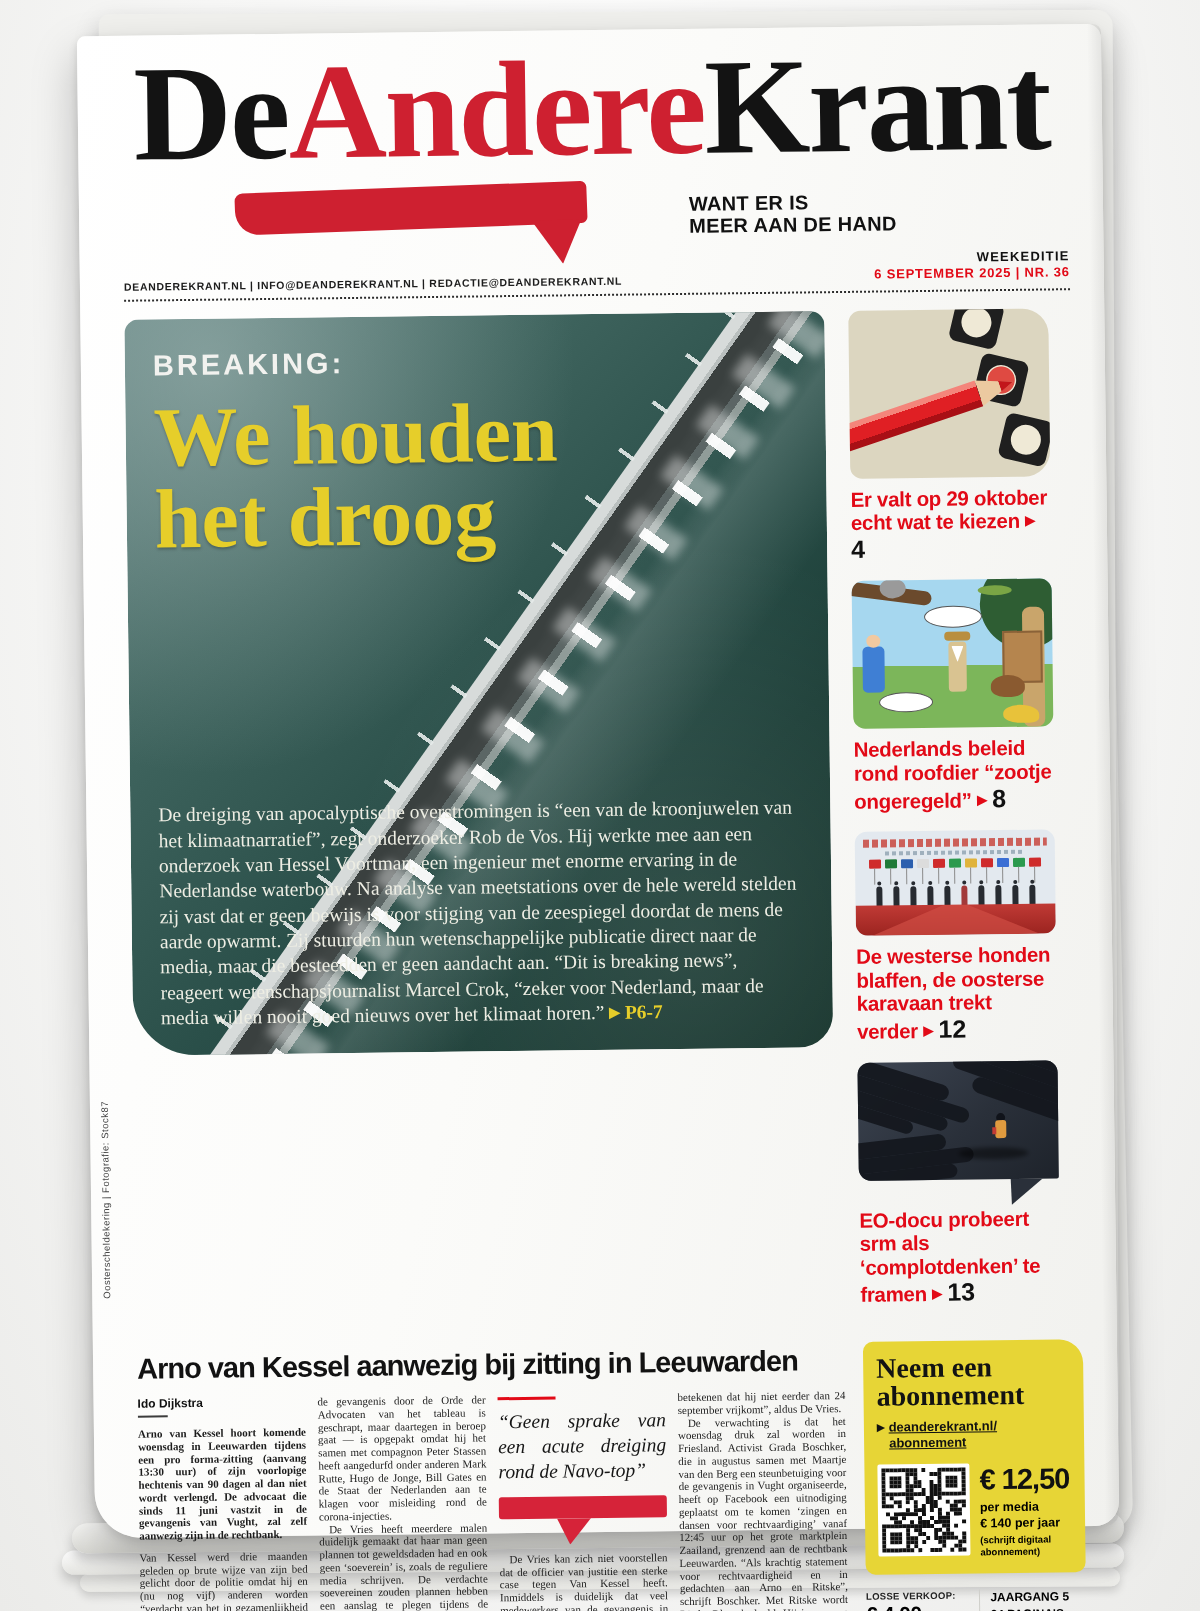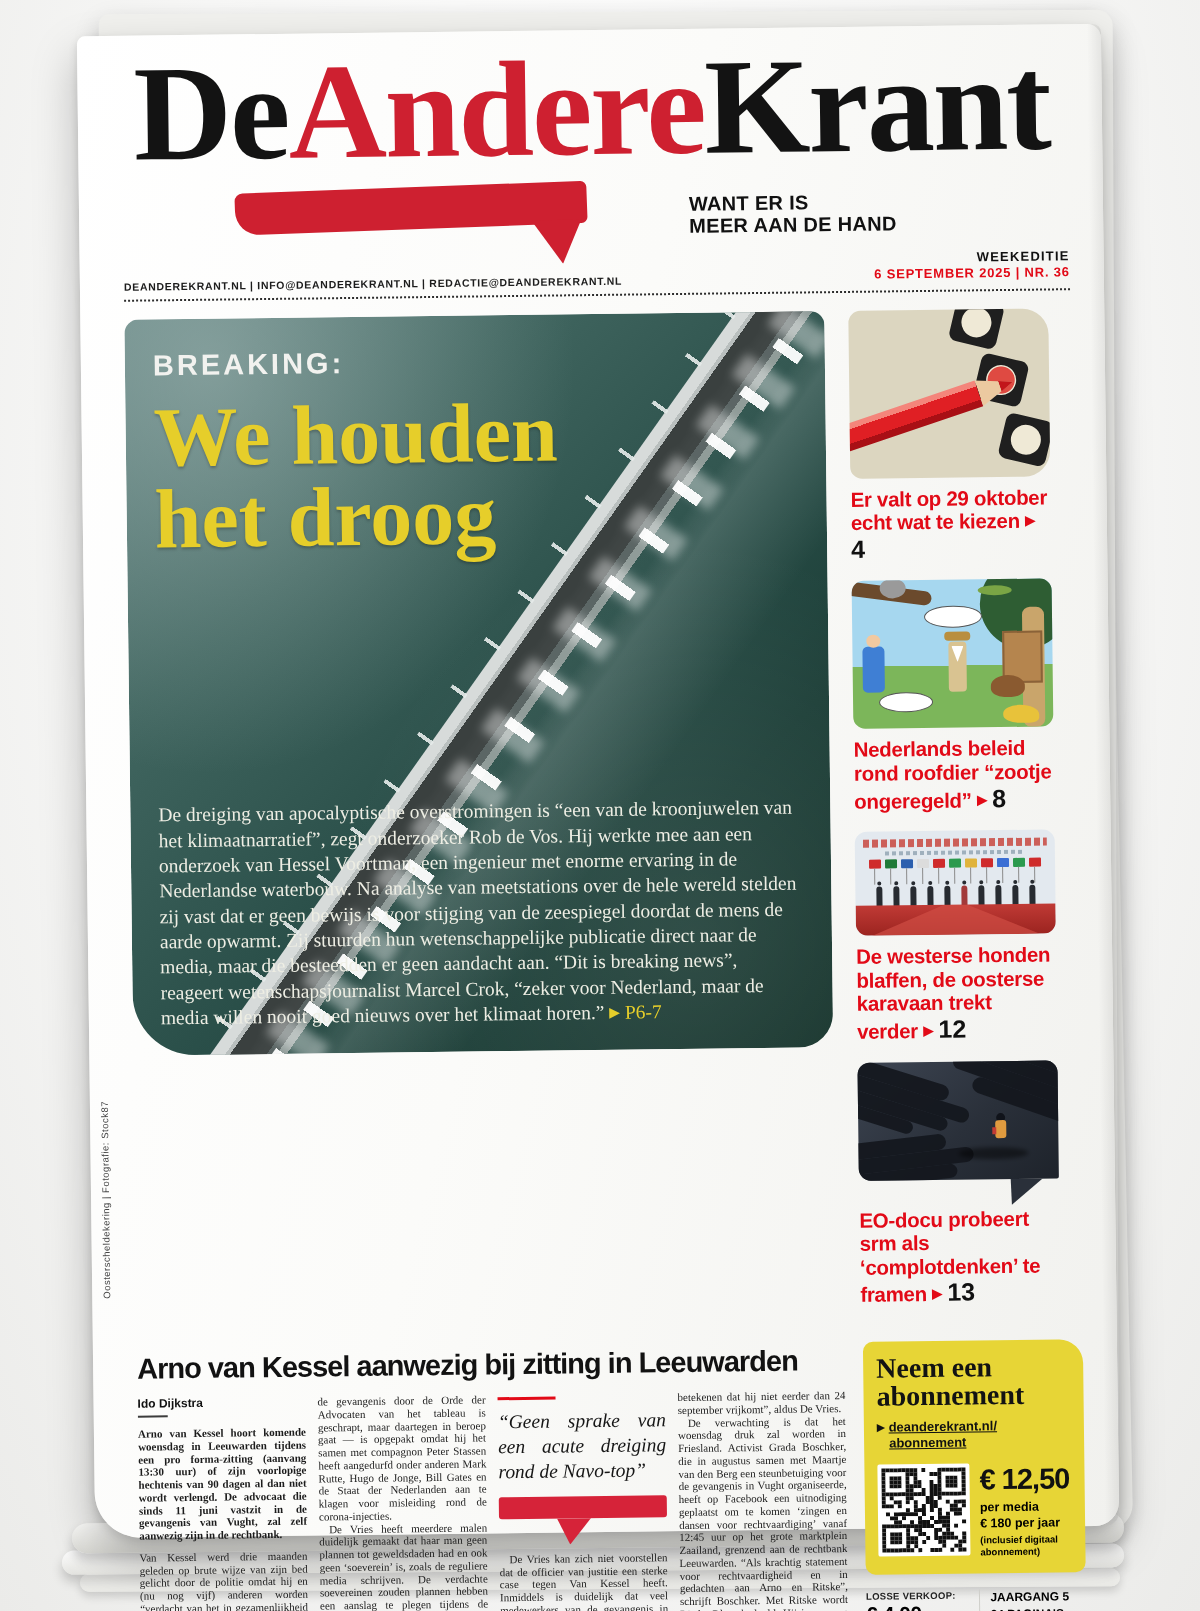--- a/index.html
+++ b/index.html
@@ -73,21 +73,21 @@
     background:repeating-linear-gradient(90deg,rgba(230,235,234,.9) 0 4px,rgba(230,235,234,0) 4px 58px)}
   .foam{position:absolute;left:-120px;top:402px;width:1160px;height:60px;
     transform:rotate(-54deg);transform-origin:495px 30px;opacity:.55;filter:blur(5px);
     background:repeating-linear-gradient(90deg,rgba(255,255,255,.75) 0 26px,rgba(255,255,255,.06) 26px 62px)}
   .hero-text{position:absolute;inset:0;padding:30px 30px 24px 28px;display:flex;flex-direction:column}
   .kicker{font-size:29px;font-weight:700;letter-spacing:3px;color:#f2f2ef}
   .hl{font-family:"Liberation Serif",serif;font-weight:700;font-size:84px;line-height:.98;
       color:var(--headline-yellow);margin-top:14px;text-shadow:0 2px 3px rgba(0,0,0,.25)}
   .standfirst{margin-top:auto;font-family:"Liberation Serif",serif;font-size:19.5px;line-height:1.3;
       color:#eeeee4;max-width:655px}
-  .pref{color:var(--headline-yellow);font-weight:400;white-space:nowrap}
+  .pref{color:var(--headline-yellow);font-weight:700;white-space:nowrap}
   .pref .arr{font-size:14px;vertical-align:2px}
 
   
   .rail{width:200px;display:flex;flex-direction:column}
   .timg{position:relative;width:100%;overflow:hidden;border-radius:12px}
   .cap{margin:9px 0 18px;color:var(--accent-red);font-weight:700;font-size:20.5px;
        line-height:1.15;letter-spacing:-.3px}
   .cap .arr{font-size:13px;color:var(--accent-red);vertical-align:3px}
   .cap .num{font-size:25px;color:#111;letter-spacing:0}
   
@@ -833,22 +833,22 @@
                   <i style="grid-row:21;grid-column:15;background:#111"></i>
                   <i style="grid-row:21;grid-column:16;background:#fff"></i>
                   <i style="grid-row:21;grid-column:17;background:#fff"></i>
                   <i style="grid-row:21;grid-column:18;background:#111"></i>
                   <i style="grid-row:21;grid-column:19;background:#fff"></i>
                   <i style="grid-row:21;grid-column:20;background:#111"></i>
                   <i style="grid-row:21;grid-column:21;background:#111"></i>
                 </div>
               <div class="yprice">
                 <div class="pbig">€ 12,50</div>
-                <div class="psub"><span>per media</span><br><span>€ 180 per jaar</span></div>
-                <div class="pnote">(inclusief digitaal abonnement)</div>
+                <div class="psub"><span>per media</span><br><span>€ 140 per jaar</span></div>
+                <div class="pnote">(schrijft digitaal abonnement)</div>
               </div>
             </div>
           </div>
 
           <div class="infobox">
             <div class="ib-l">
               <div class="ib-lab">LOSSE VERKOOP:</div>
               <div class="ib-p1">€ 4,00</div>
 
             </div>

